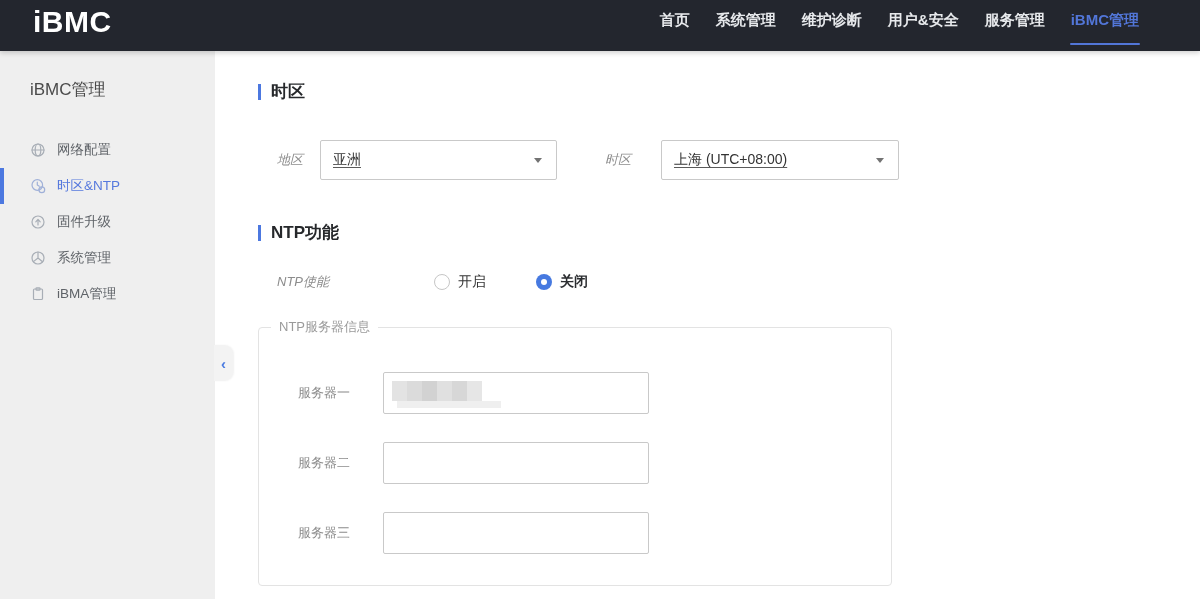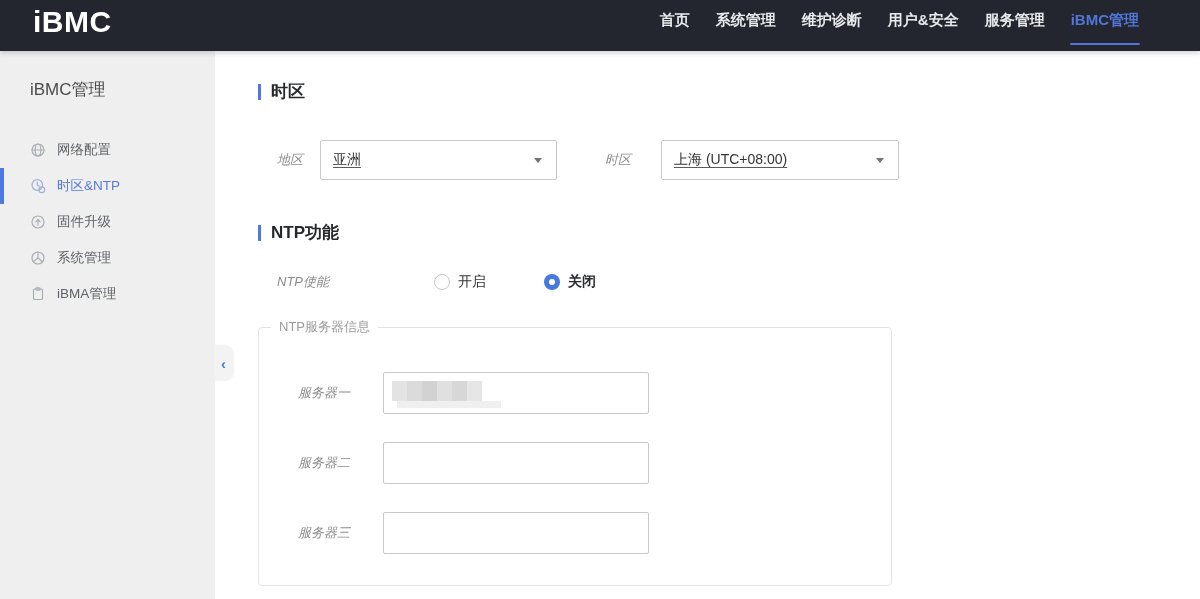--- a/index.html
+++ b/index.html
@@ -70,31 +70,31 @@
   .radio-opt { display:flex; align-items:center; gap:8px; cursor:pointer; }
   .radio { width:16px; height:16px; border-radius:50%; position:relative; flex-shrink:0; }
   .radio.unsel { background:#fff; border:1px solid #c6c6c6; }
   .radio.sel { background:#4679e0; }
   .radio.sel::after { content:''; position:absolute; left:5px; top:5px; width:6px;
     height:6px; border-radius:50%; background:#fff; }
   .radio.dis { background:#e9e9e9; border:1px solid #d8d8d8; }
   .radio-label { font-size:14px; color:#333; }
   .radio-label.bold { font-weight:600; color:#2b2d30; }
   .radio-label.muted { color:#9b9b9b; }
-  .gap20 { margin-left:36px;padding-left:22px; }
+  .gap20 { margin-left:28px;padding-left:22px; }
   .gap22 { margin-left:22px; }
 
   fieldset.ntp-servers { margin-top:27px; width:634px; border:1px solid #e3e3e3;
     border-radius:4px; padding:0 0 31px 0; }
   fieldset.ntp-servers legend { margin-left:12px; padding:0 8px; font-size:13px;
     color:#9a9a9a; }
   .dhcp-row { margin-top:19px; padding-left:34px; }
   .server-row { display:flex; align-items:center; margin-top:28px; }
   .server-row.first { margin-top:36px; }
-  .server-label { width:124px; padding-left:39px; color:#8c8c8c; font-size:13px;font-style:italic; }
+  .server-label { width:124px; padding-left:39px; color:#8c8c8c; font-size:13px; }
   .text-input { width:266px; height:42px; border:1px solid #c9c9c9; border-radius:2px;
     background:#fff; font-size:14px; color:#333; padding:0 10px;
     font-family:"Liberation Sans","DejaVu Sans",sans-serif; outline:none; }
   .input-wrap { position:relative; width:266px; height:42px; }
   .input-wrap .text-input { position:absolute; left:0; top:0; width:266px; }
   .mosaic { position:absolute; left:9px; top:9px; display:flex; }
   .mosaic span { width:15px; height:20px; display:block; }
   .mosaic .m1{background:#e3e3e3}.mosaic .m2{background:#dbdbdb}.mosaic .m3{background:#d2d2d2}
   .mosaic .m4{background:#e0e0e0}.mosaic .m5{background:#d7d7d7}.mosaic .m6{background:#e6e6e6}
   .mosaic-tail { position:absolute; left:14px; top:29px; width:104px; height:7px;

